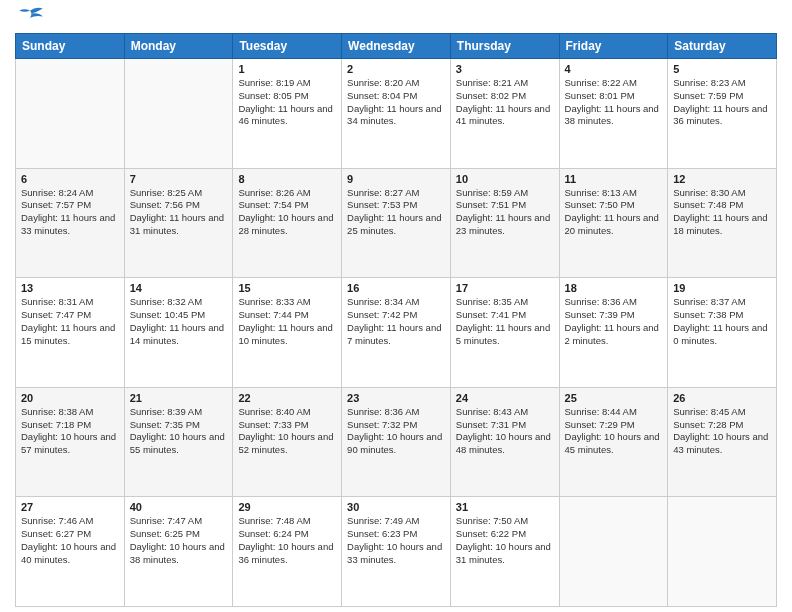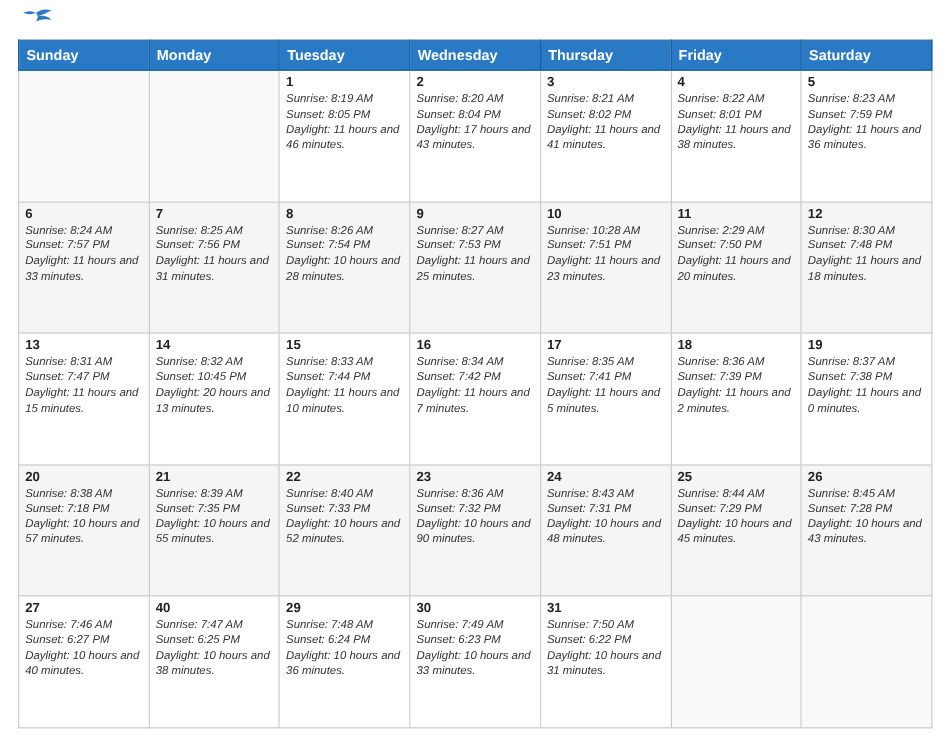--- a/index.html
+++ b/index.html
@@ -74,21 +74,20 @@
     }
     .day-number {
       font-size: 11px;
       font-weight: bold;
       color: #222;
       margin-bottom: 2px;
       display: block;
     }
     .cell-content {
       line-height: 1.35;
-      font-style: italic;
     }
     .empty-cell {
       background: #f9f9f9 !important;
     }
   </style>
 </head>
 <body>
 
 <div class="page">
   <div class="header">
@@ -132,21 +131,21 @@
               <div>Sunrise: 8:19 AM</div>
               <div>Sunset: 8:05 PM</div>
               <div>Daylight: 11 hours and 46 minutes.</div>
             </div>
           </td>
           <td>
             <span class="day-number">2</span>
             <div class="cell-content">
               <div>Sunrise: 8:20 AM</div>
               <div>Sunset: 8:04 PM</div>
-              <div>Daylight: 17 hours and 43 minutes.</div>
+              <div>Daylight: 11 hours and 34 minutes.</div>
             </div>
           </td>
           <td>
             <span class="day-number">3</span>
             <div class="cell-content">
               <div>Sunrise: 8:21 AM</div>
               <div>Sunset: 8:02 PM</div>
               <div>Daylight: 11 hours and 41 minutes.</div>
             </div>
           </td>
@@ -196,29 +195,29 @@
             <span class="day-number">9</span>
             <div class="cell-content">
               <div>Sunrise: 8:27 AM</div>
               <div>Sunset: 7:53 PM</div>
               <div>Daylight: 11 hours and 25 minutes.</div>
             </div>
           </td>
           <td>
             <span class="day-number">10</span>
             <div class="cell-content">
-              <div>Sunrise: 10:28 AM</div>
+              <div>Sunrise: 8:59 AM</div>
               <div>Sunset: 7:51 PM</div>
               <div>Daylight: 11 hours and 23 minutes.</div>
             </div>
           </td>
           <td>
             <span class="day-number">11</span>
             <div class="cell-content">
-              <div>Sunrise: 2:29 AM</div>
+              <div>Sunrise: 8:13 AM</div>
               <div>Sunset: 7:50 PM</div>
               <div>Daylight: 11 hours and 20 minutes.</div>
             </div>
           </td>
           <td>
             <span class="day-number">12</span>
             <div class="cell-content">
               <div>Sunrise: 8:30 AM</div>
               <div>Sunset: 7:48 PM</div>
               <div>Daylight: 11 hours and 18 minutes.</div>
@@ -232,21 +231,21 @@
               <div>Sunrise: 8:31 AM</div>
               <div>Sunset: 7:47 PM</div>
               <div>Daylight: 11 hours and 15 minutes.</div>
             </div>
           </td>
           <td>
             <span class="day-number">14</span>
             <div class="cell-content">
               <div>Sunrise: 8:32 AM</div>
               <div>Sunset: 10:45 PM</div>
-              <div>Daylight: 20 hours and 13 minutes.</div>
+              <div>Daylight: 11 hours and 14 minutes.</div>
             </div>
           </td>
           <td>
             <span class="day-number">15</span>
             <div class="cell-content">
               <div>Sunrise: 8:33 AM</div>
               <div>Sunset: 7:44 PM</div>
               <div>Daylight: 11 hours and 10 minutes.</div>
             </div>
           </td>

